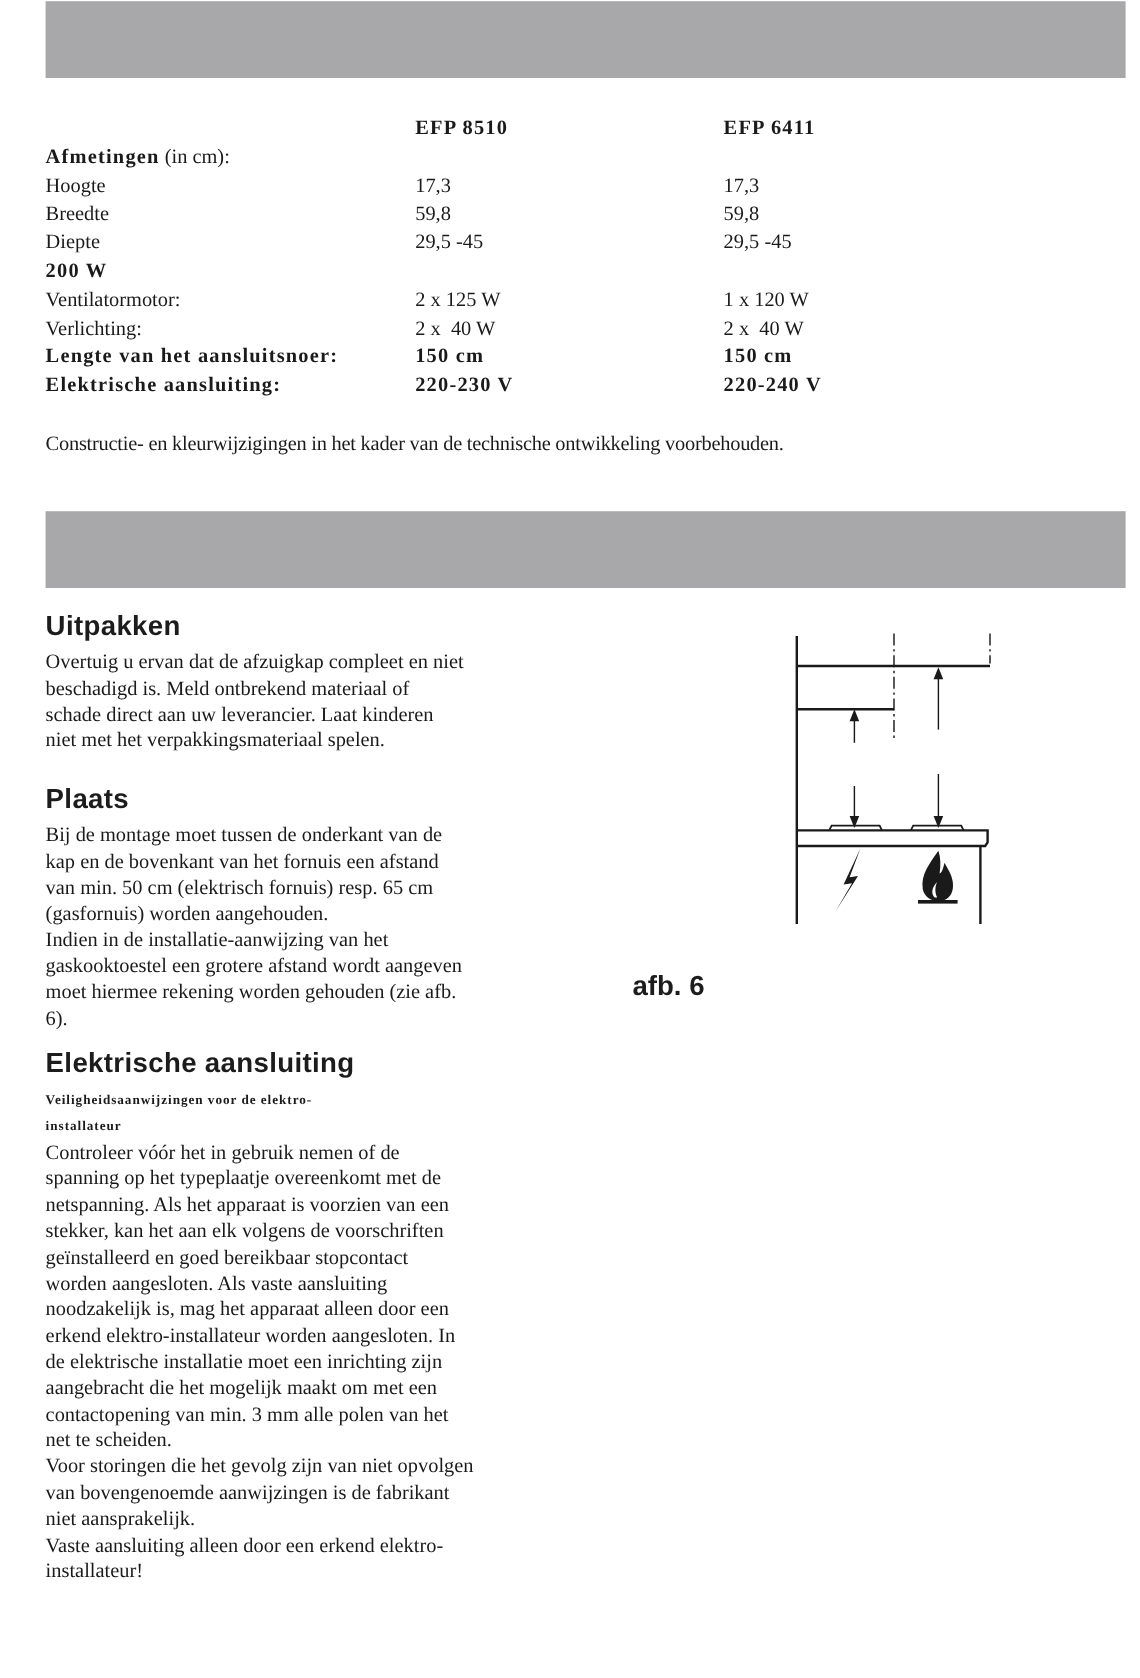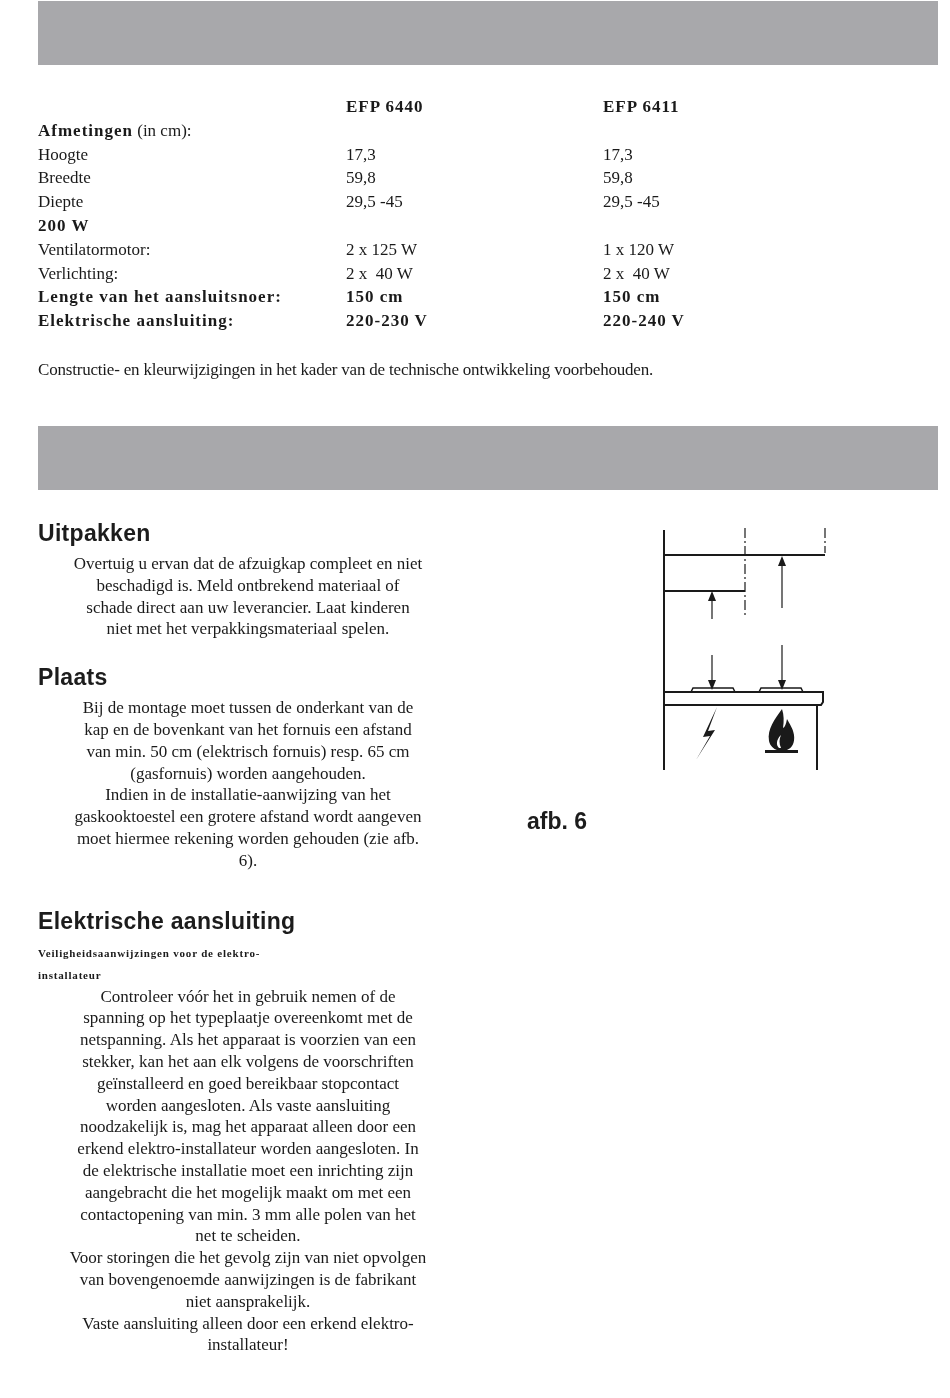--- a/index.html
+++ b/index.html
@@ -51,51 +51,50 @@
       top: 359px;
       font-size: 17px;
       line-height: 22px;
       white-space: nowrap;
       letter-spacing: -0.2px;
     }
 
     .col-left {
       position: absolute;
       left: 38px;
-      top: 516px;
+      top: 504px;
       width: 420px;
     }
     h2 {
       font-family: "Liberation Sans", "DejaVu Sans", sans-serif;
       font-weight: bold;
       font-size: 23px;
       margin: 0;
       line-height: 34px;
       letter-spacing: 0.3px;
       color: #1c1c1c;
     }
     .para {
       font-size: 17px;
       line-height: 21.8px;
       margin: 0;
       white-space: pre-line;
-      text-align: center;
     }
     .subhead {
       font-size: 11px;
       font-weight: bold;
       letter-spacing: 0.8px;
       line-height: 22px;
       margin: 0;
       white-space: pre-line;
     }
     #sec-uitpakken .para { margin-top: 3px; }
     #sec-plaats { margin-top: 20px; }
     #sec-plaats .para { margin-top: 3px; }
-    #sec-elek { margin-top: 32px; }
+    #sec-elek { margin-top: 8px; }
     #sec-elek .subhead { margin-top: 4px; }
 
     .figure {
       position: absolute;
       left: 655px;
       top: 525px;
       width: 180px;
       height: 250px;
     }
     .fig-label {
@@ -110,21 +109,21 @@
     }
   </style>
 </head>
 <body>
 
 <div class="band" id="band-top"></div>
 
 <div class="specs">
   <div class="spec-row bold">
     <span class="c1"></span>
-    <span class="c2">EFP 6440</span>
+    <span class="c2">EFP 8510</span>
     <span class="c3">EFP 6411</span>
   </div>
   <div class="spec-row">
     <span class="c1"><b style="letter-spacing:1px">Afmetingen</b><span> (in cm):</span></span>
   </div>
   <div class="spec-row">
     <span class="c1">Hoogte</span>
     <span class="c2">17,3</span>
     <span class="c3">17,3</span>
   </div>

